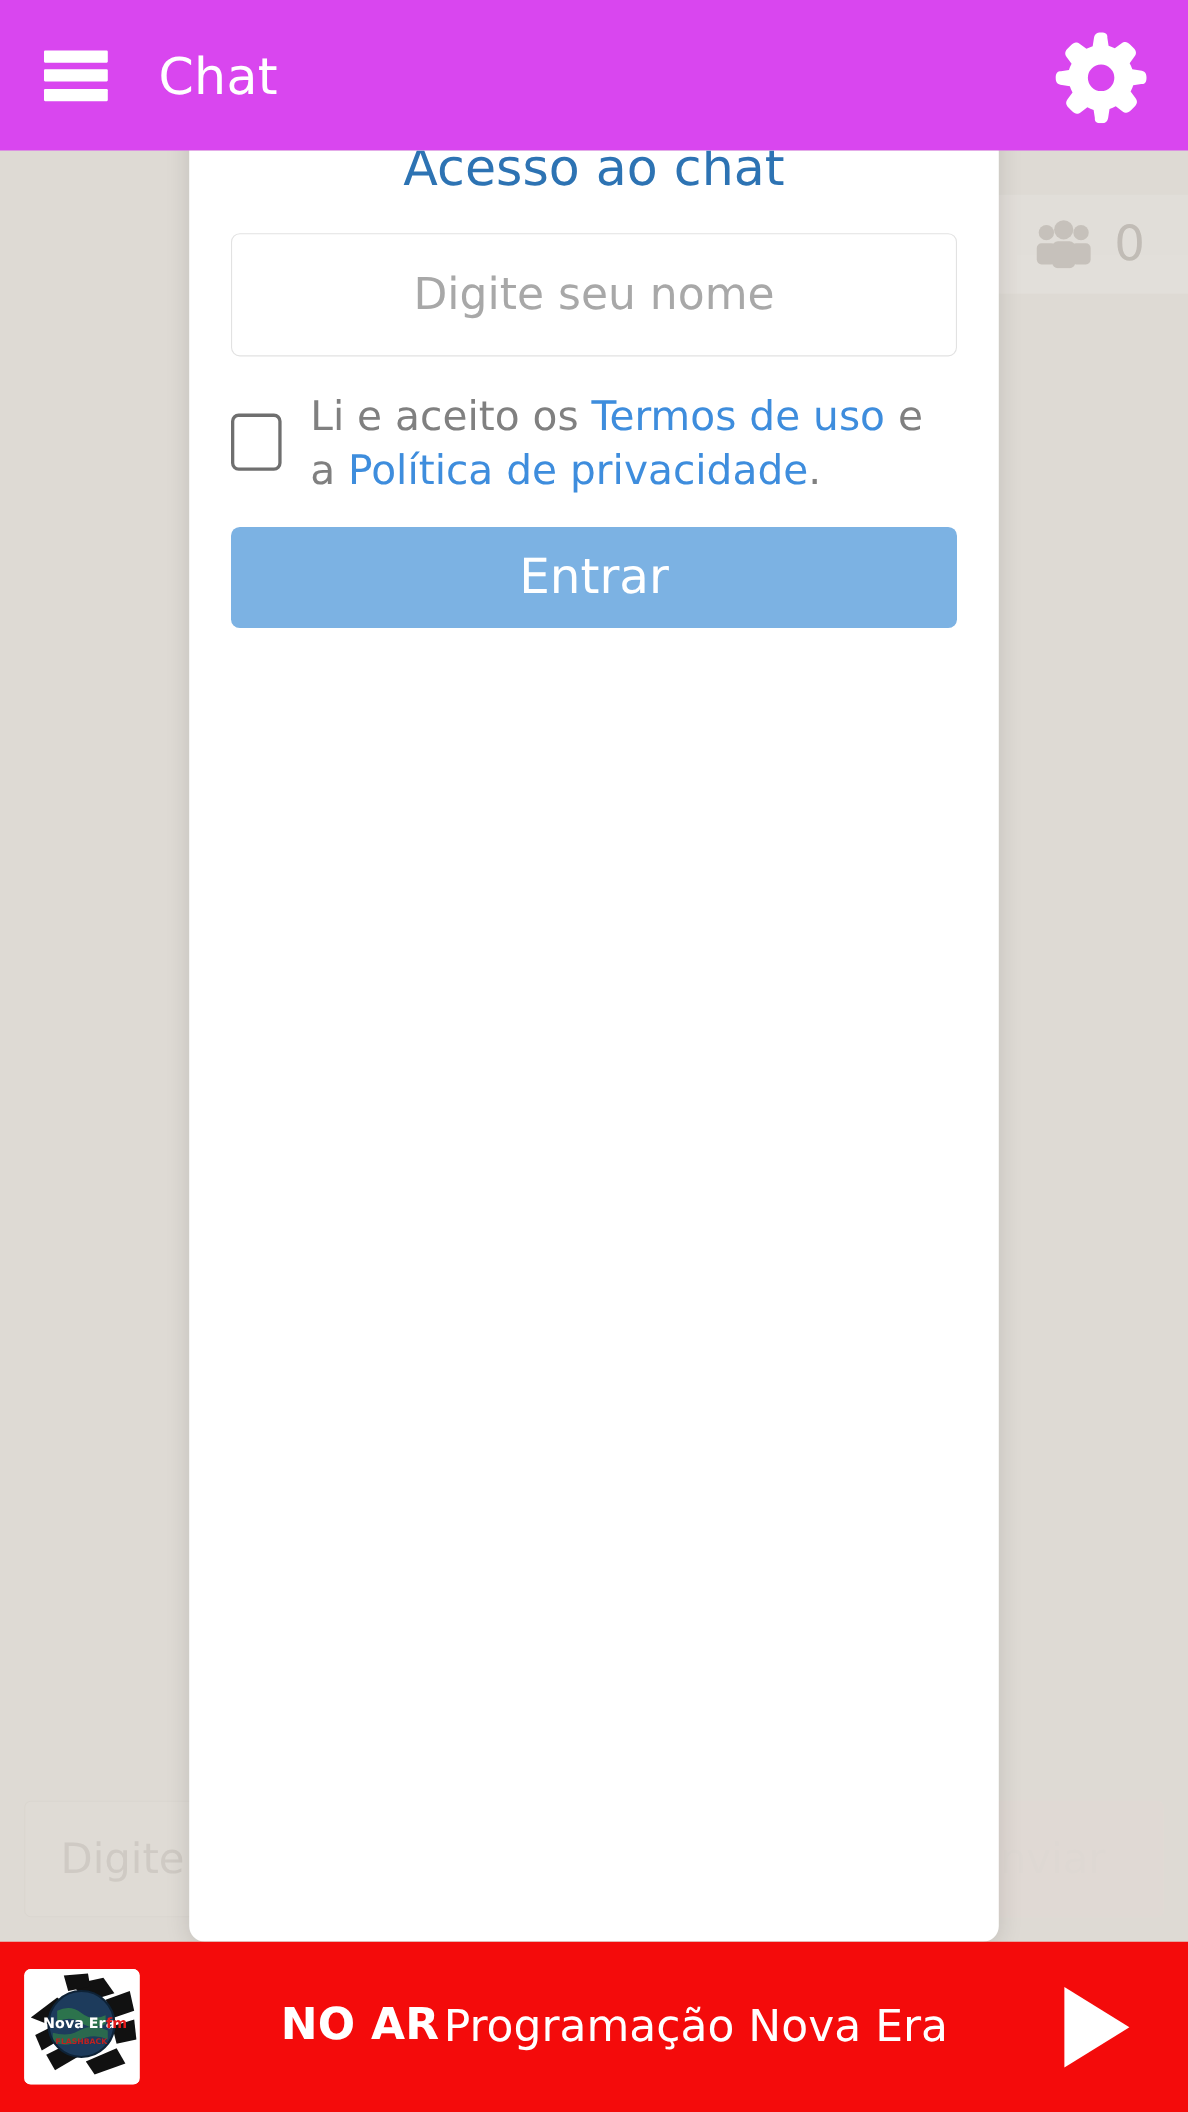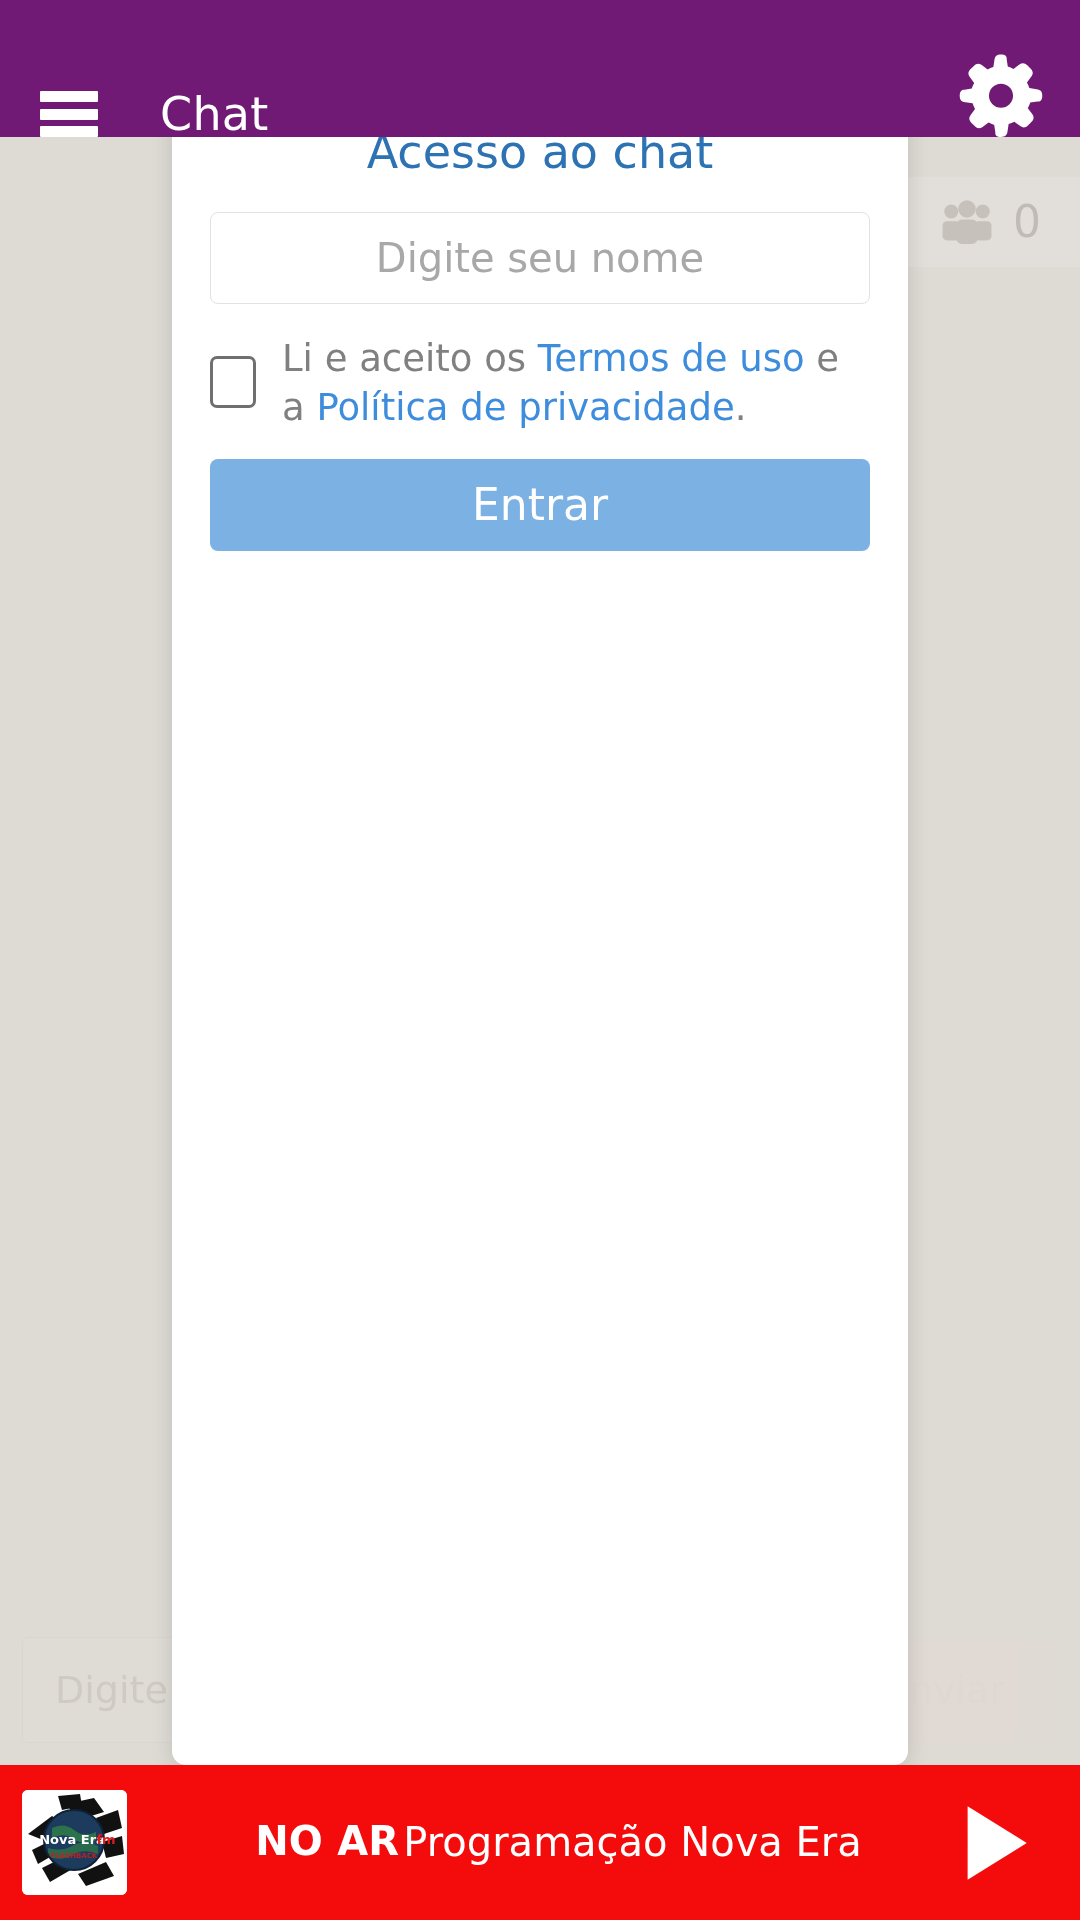--- a/index.html
+++ b/index.html
@@ -21,26 +21,25 @@
     inset: 0;
     display: flex;
     flex-direction: column;
     background: #dedad4;
   }
 
   
   .header {
     flex: 0 0 137px;
     height: 137px;
-    background: #701a75;
-    display: flex;
-    align-items: flex-end;
+    background: #d946ef;
+    display: flex;
+    align-items: center;
     padding: 0 36px 0 40px;
     box-sizing: border-box;
-    gap: 16px;
   }
   .hamburger {
     width: 58px;
     height: 46px;
     display: flex;
     flex-direction: column;
     justify-content: space-between;
     margin-right: 46px;
     cursor: pointer;
   }
@@ -155,21 +154,21 @@
   .modal-title {
     text-align: center;
     color: #2d73b3;
     font-size: 46px;
     font-weight: 400;
     margin: 4px 0 34px 0;
     line-height: 1.1;
   }
   .name-input {
     width: 100%;
-    height: 92px;
+    height: 112px;
     border: 1px solid #e2e2e2;
     border-radius: 8px;
     background: #ffffff;
     box-sizing: border-box;
     font-size: 40px;
     font-family: inherit;
     color: #555555;
     text-align: center;
     outline: none;
     padding: 0 18px;

